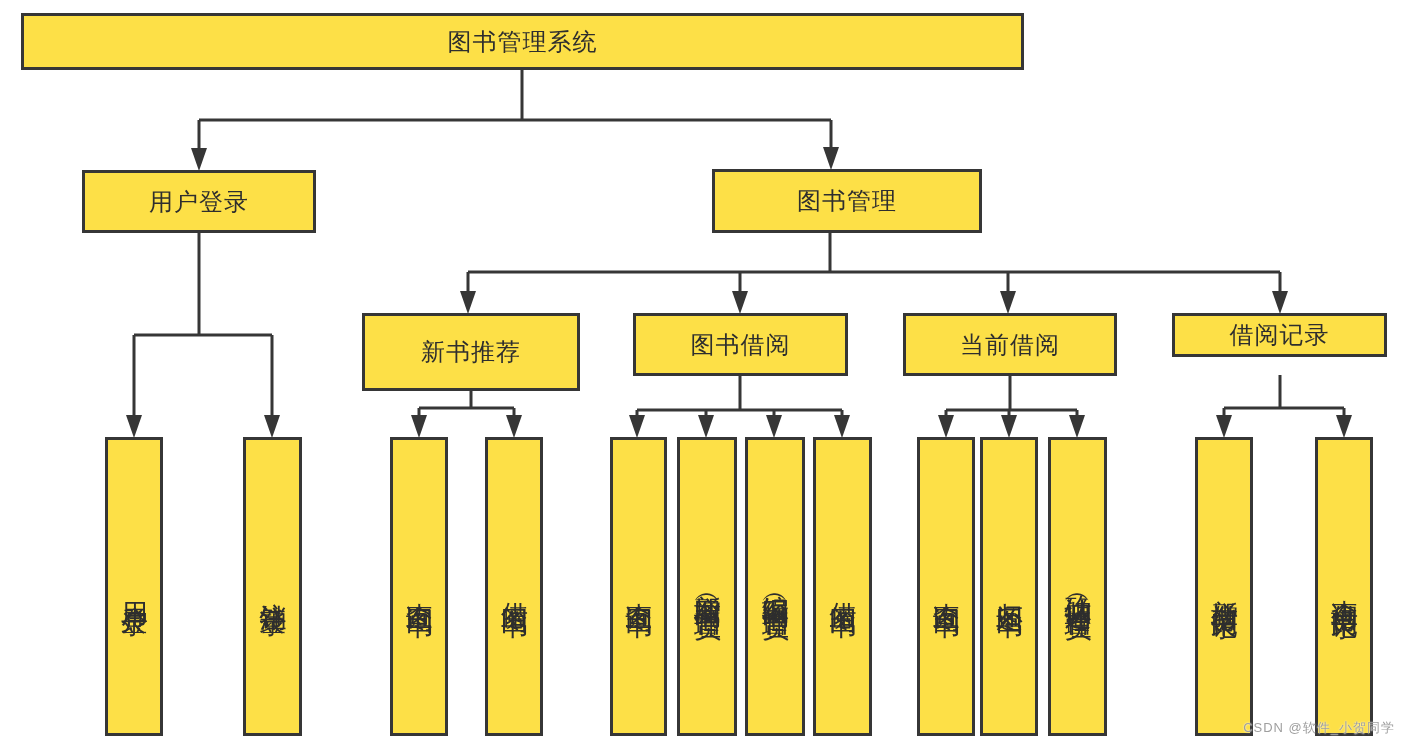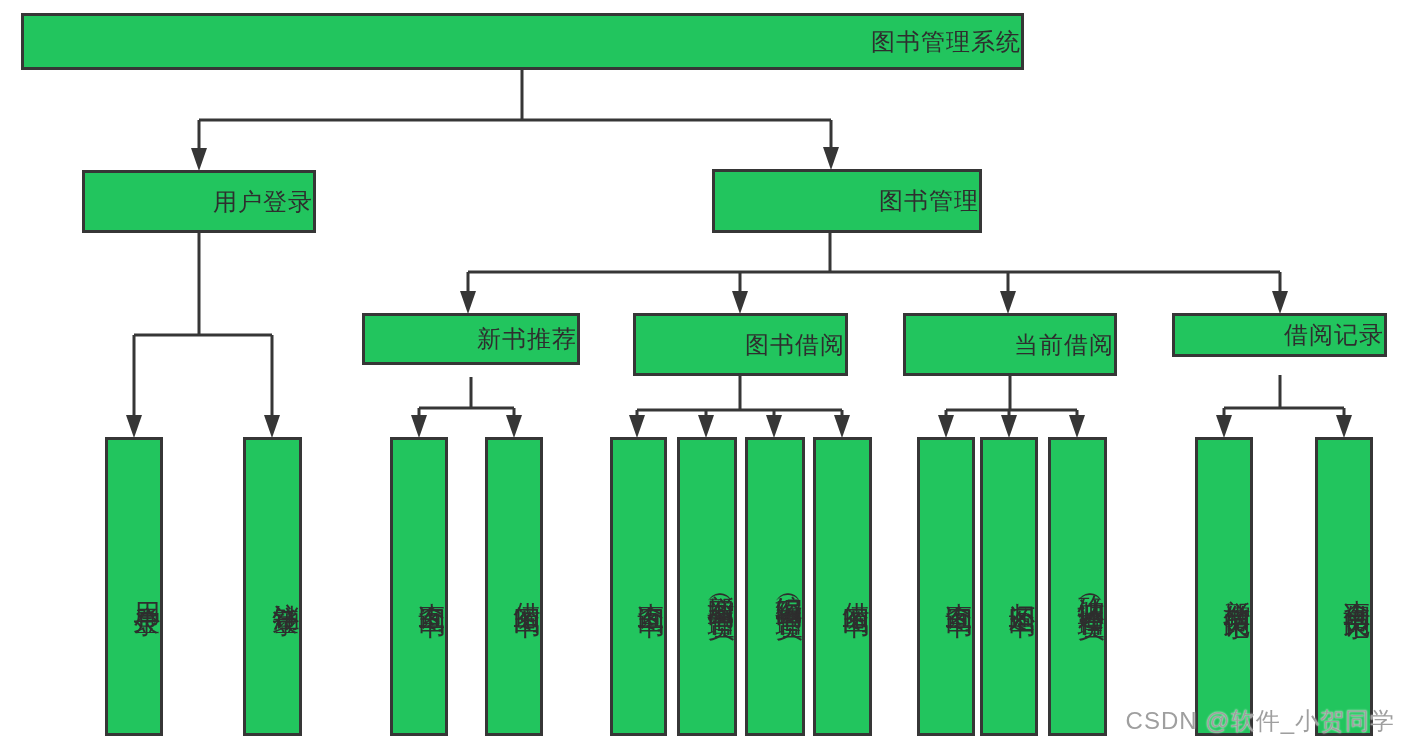--- a/index.html
+++ b/index.html
@@ -14,45 +14,45 @@
   #connectors {
     position: absolute;
     left: 0; top: 0;
     width: 1405px; height: 747px;
     pointer-events: none;
   }
   .node {
     position: absolute;
     box-sizing: border-box;
     border: 3px solid #363636;
-    background: #22c55e;
+    background: #fde047;
     display: flex;
     align-items: center;
-    justify-content: flex-end;
+    justify-content: center;
     color: #2e2e2e;
   }
   .hlabel {
     font-size: 24px;
     letter-spacing: 1px;
     white-space: nowrap;
   }
   .root-box .hlabel { font-size: 24px; }
   .vtext {
     writing-mode: vertical-rl;
     text-orientation: mixed;
     font-size: 27px;
     letter-spacing: 3px;
     line-height: 1;
     white-space: nowrap;
   }
   .watermark {
     position: absolute;
     right: 10px;
     bottom: 10px;
-    font-size: 24px;
+    font-size: 13px;
     color: #9f9f9f;
     letter-spacing: 1px;
     z-index: 5;
     text-shadow: 0 0 2px #ffffff;
     white-space: nowrap;
   }
 </style>
 </head>
 <body>
 
@@ -105,21 +105,21 @@
     <span class="hlabel">图书管理系统</span>
   </div>
 
   <div class="node" style="left:82px; top:170px; width:234px; height:63px;">
     <span class="hlabel">用户登录</span>
   </div>
   <div class="node" style="left:712px; top:169px; width:270px; height:64px;">
     <span class="hlabel">图书管理</span>
   </div>
 
-  <div class="node" style="left:362px; top:313px; width:218px; height:52px;">
+  <div class="node" style="left:362px; top:313px; width:218px; height:78px;">
     <span class="hlabel">新书推荐</span>
   </div>
   <div class="node" style="left:903px; top:313px; width:214px; height:63px;">
     <span class="hlabel">当前借阅</span>
   </div>
   <div class="node" style="left:633px; top:313px; width:215px; height:63px;">
     <span class="hlabel">图书借阅</span>
   </div>
   <div class="node" style="left:1172px; top:313px; width:215px; height:44px;">
     <span class="hlabel">借阅记录</span>

